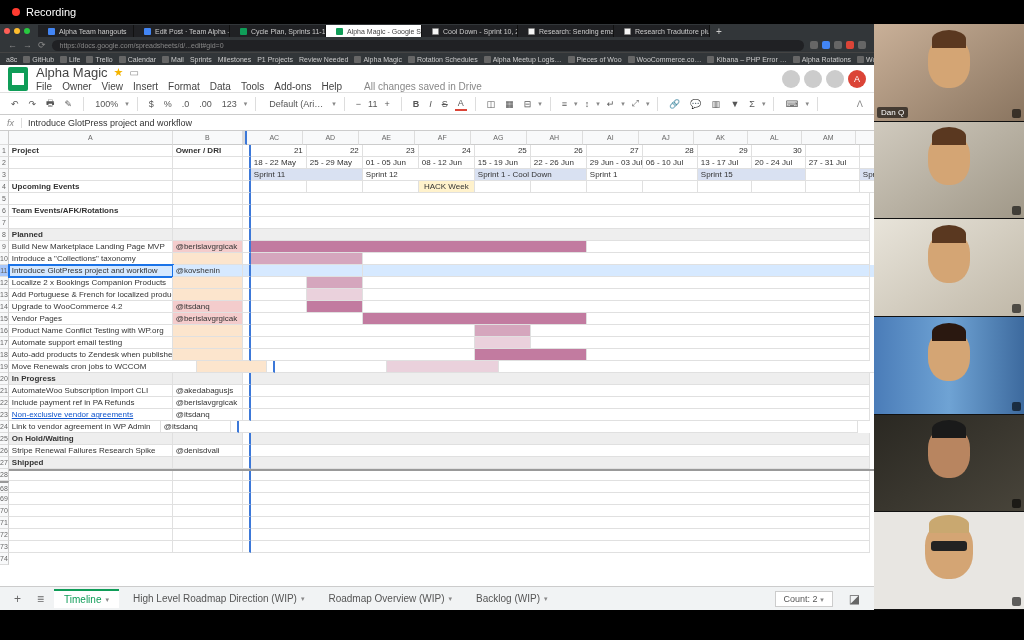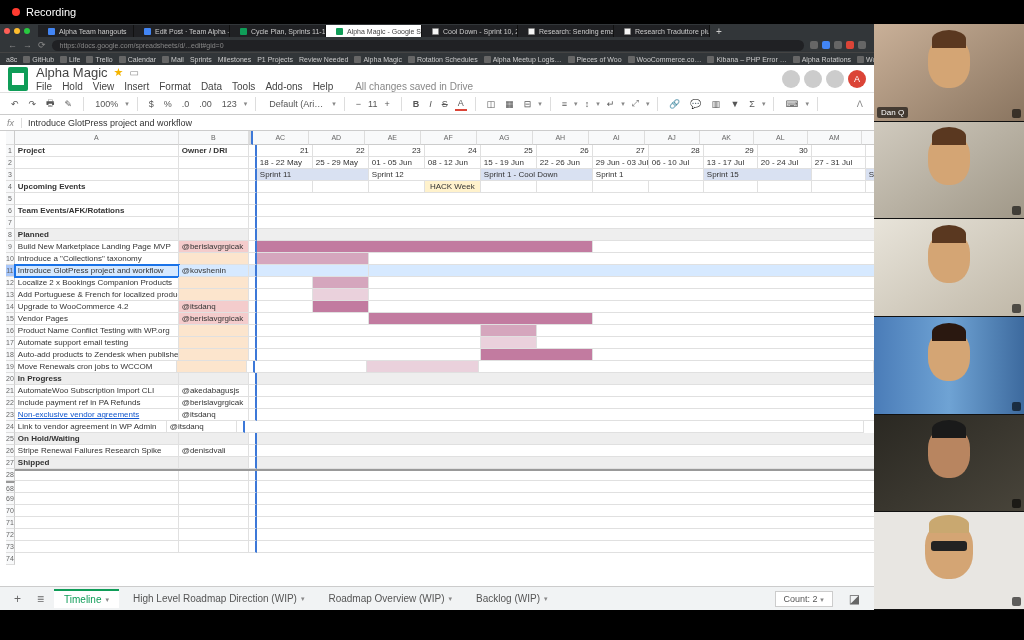--- a/index.html
+++ b/index.html
@@ -60,21 +60,21 @@
 .zoom-box { padding: 0 3px; }
 .b-icon { font-weight: bold; }
 .i-icon { font-style: italic; }
 .color-line { border-bottom: 2px solid #db4437; }
 
 .formula-bar { height: 16px; background: #fff; border-bottom: 1px solid #ccc; display: flex; align-items: center; font-size: 9px; }
 .fx-label { width: 22px; text-align: center; color: #888; font-style: italic; border-right: 1px solid #ddd; }
 .fx-content { padding: 0 6px; color: #333; }
 
 .sheet-area { flex: 1; background: #fff; overflow: hidden; position: relative; font-size: 9px; }
-.grid-wrap { display: flex; padding-left: 6px; }
+.grid-wrap { display: flex; }
 .row-headers { width: 18px; background: #f8f9fa; }
 .rh { height: 12px; border-bottom: 1px solid #ddd; border-right: 1px solid #ccc; text-align: center; font-size: 7px; color: #666; line-height: 12px; }
 .rh.ch { height: 14px; }
 .rh.selected { background: #a8c7fa; }
 
 .cols-area { flex: 1; }
 .col-headers { display: flex; height: 14px; background: #f8f9fa; }
 .ch-cell { border-right: 1px solid #ddd; border-bottom: 1px solid #ccc; text-align: center; font-size: 7px; color: #666; line-height: 14px; }
 
 .data-row { display: flex; height: 12px; }
@@ -257,21 +257,21 @@
     <div class="sheets-header">
       <div class="sheets-logo"></div>
       <div class="doc-title-area">
         <div class="doc-title-row">
           <span class="doc-title">Alpha Magic</span>
           <span class="star">★</span>
           <span style="font-size:10px;color:#888">▭</span>
         </div>
         <div class="menu-row">
           <span>File</span>
-          <span>Hold</span>
+          <span>Owner</span>
           <span>View</span>
           <span>Insert</span>
           <span>Format</span>
           <span>Data</span>
           <span>Tools</span>
           <span>Add-ons</span>
           <span>Help</span>
           <span class="saved-msg">All changes saved in Drive</span>
         </div>
       </div>
@@ -589,21 +589,21 @@
           <div class="data-row">
               <div class="cell" style="width:164px">Auto-add products to Zendesk when published</div>
               <div class="cell tracked-light" style="width:70px"></div>
               <div class="cell" style="width:4px;border-right:2px solid #3c78d8"></div>
               <div class="cell" style="width:224px"></div>
               <div class="cell gantt-dark" style="width:112px"></div>
               <div class="cell" style="width:283px"></div>
             </div>
 
           <div class="data-row">
-              <div class="cell" style="width:162px">Move Renewals cron jobs to WCCOM</div>
+              <div class="cell" style="width:188px">Move Renewals cron jobs to WCCOM</div>
               <div class="cell tracked-light" style="width:70px"></div>
               <div class="cell" style="width:4px;border-right:2px solid #3c78d8"></div>
               <div class="cell" style="width:112px"></div>
               <div class="cell gantt-light" style="width:112px"></div>
               <div class="cell" style="width:395px"></div>
             </div>
 
           <div class="data-row">
               <div class="cell bold" style="width:164px;background:#eee">In Progress</div>
               <div class="cell" style="width:70px;background:#eee"></div>

